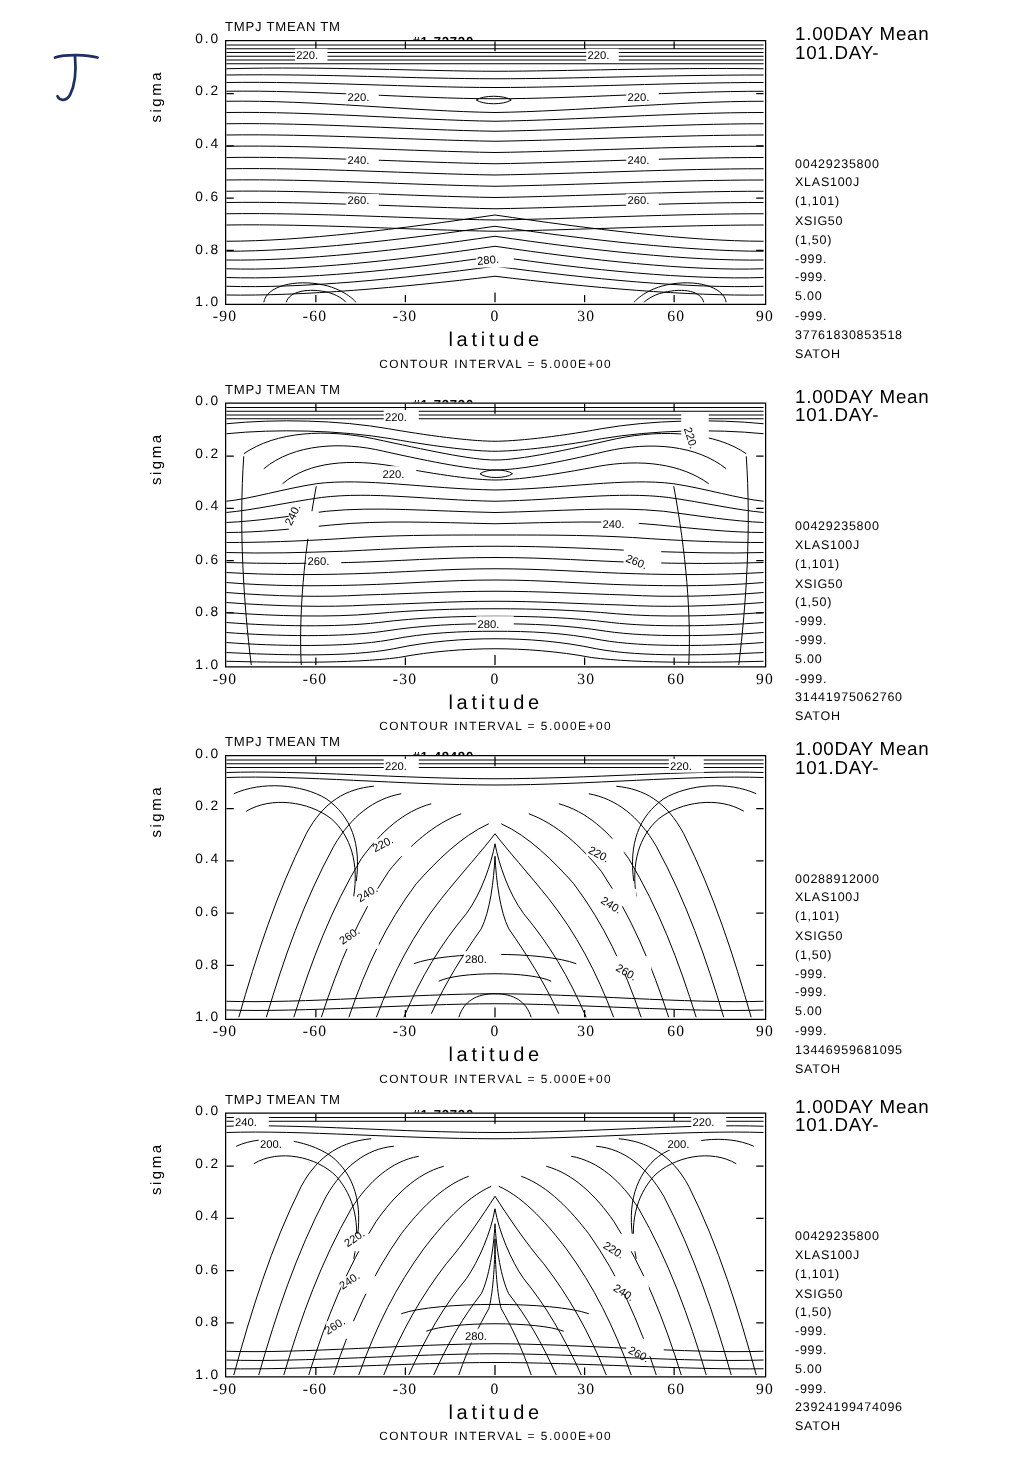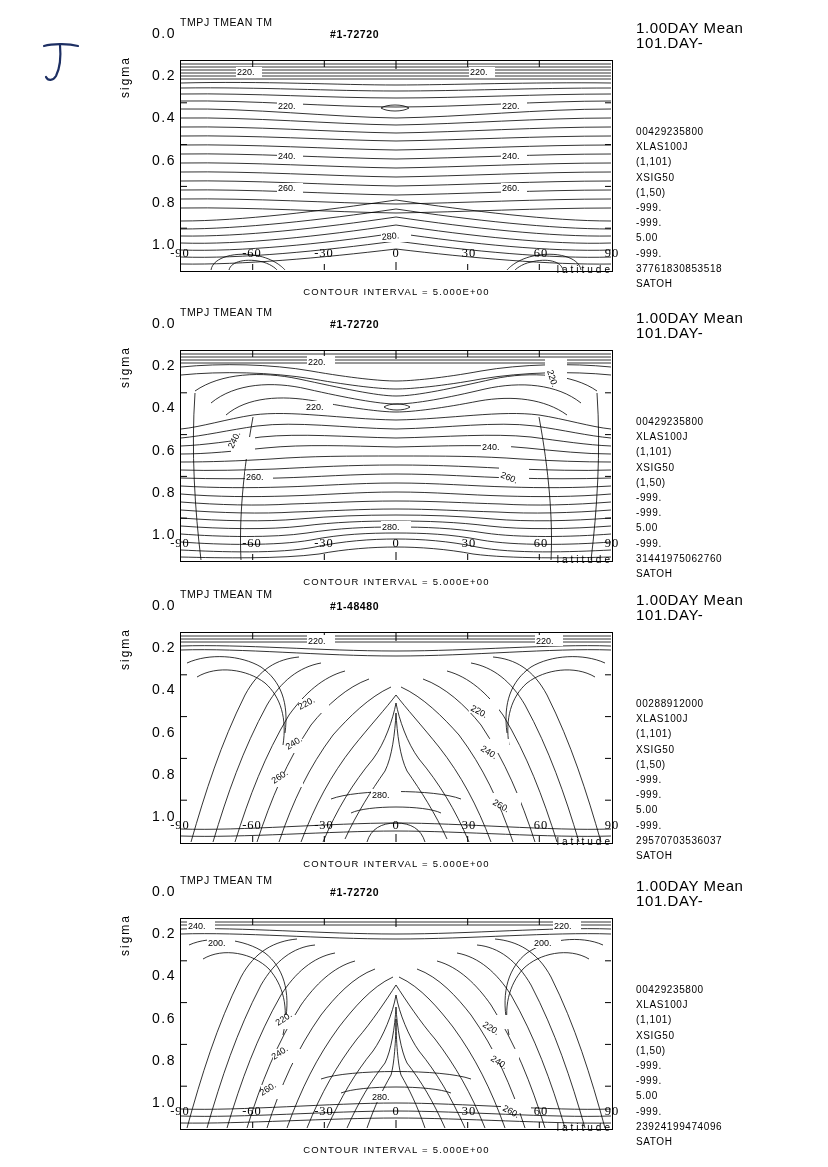--- a/index.html
+++ b/index.html
@@ -12,30 +12,30 @@
   .panel{position:absolute;left:0;width:828px;}
   .panel-1{top:8px;}
   .panel-2{top:298px;}
   .panel-3{top:580px;}
   .panel-4{top:866px;}
 
   .hdr{position:absolute;font-size:10.5px;font-family:"Liberation Sans",sans-serif;letter-spacing:.6px;white-space:nowrap;}
   .hdr-left{left:180px;top:8px;}
   .hdr-mid{left:330px;top:20px;font-weight:bold;}
 
-  .plotbox{position:absolute;left:180px;top:24px;width:433px;height:212px;border:1.4px solid #000;box-sizing:border-box;background:#fff;margin-top:28px;}
+  .plotbox{position:absolute;left:180px;top:24px;width:433px;height:212px;border:1.4px solid #000;box-sizing:border-box;background:#fff;}
   .plotbox svg{position:absolute;left:0;top:0;}
 
   .ylabel{position:absolute;left:118px;top:90px;font-size:12px;letter-spacing:2px;transform:rotate(-90deg);transform-origin:left top;white-space:nowrap;}
-  .ytick{position:absolute;font-size:14px;letter-spacing:1.5px;text-align:right;width:46px;right:0;}
+  .ytick{position:absolute;font-size:11px;letter-spacing:1.5px;text-align:right;width:46px;right:0;}
   .ytick-wrap{position:absolute;left:124px;top:24px;width:52px;height:212px;}
 
   .xtick-wrap{position:absolute;left:180px;top:238px;width:433px;height:18px;}
   .xtick{position:absolute;font-size:12.5px;letter-spacing:1px;transform:translateX(-50%);white-space:nowrap;font-family:Liberation Serif, serif;}
-  .xlabel{position:absolute;left:180px;top:256px;width:433px;text-align:right;font-size:10px;letter-spacing:3px;}
+  .xlabel{position:absolute;left:180px;top:256px;width:433px;text-align:center;font-size:16px;letter-spacing:3px;}
   .ci{position:absolute;left:180px;top:278px;width:433px;text-align:center;font-size:9.5px;letter-spacing:1.2px;}
   .side-top{position:absolute;left:636px;top:12px;font-size:15px;line-height:15.2px;letter-spacing:.6px;}
   .side-mid{position:absolute;left:636px;top:116px;font-size:10px;line-height:15.2px;letter-spacing:.6px;}
   text{font-family:"Liberation Sans",sans-serif;}
 </style>
 </head>
 <body>
 
 <div class="page">
 
@@ -375,21 +375,21 @@
     <div class="side-mid">
       <div>00288912000</div>
       <div>XLAS100J</div>
       <div>(1,101)</div>
       <div>XSIG50</div>
       <div>(1,50)</div>
       <div>-999.</div>
       <div>-999.</div>
       <div>5.00</div>
       <div>-999.</div>
-      <div>29570703536037</div>
+      <div>13446959681095</div>
       <div>SATOH</div>
     </div>
   </div>
 
   <div class="panel panel-4">
     <div class="hdr hdr-left">TMPJ TMEAN TM</div>
     <div class="hdr hdr-mid">#1-72720</div>
 
     <div class="ylabel">sigma</div>
     <div class="ytick-wrap">

